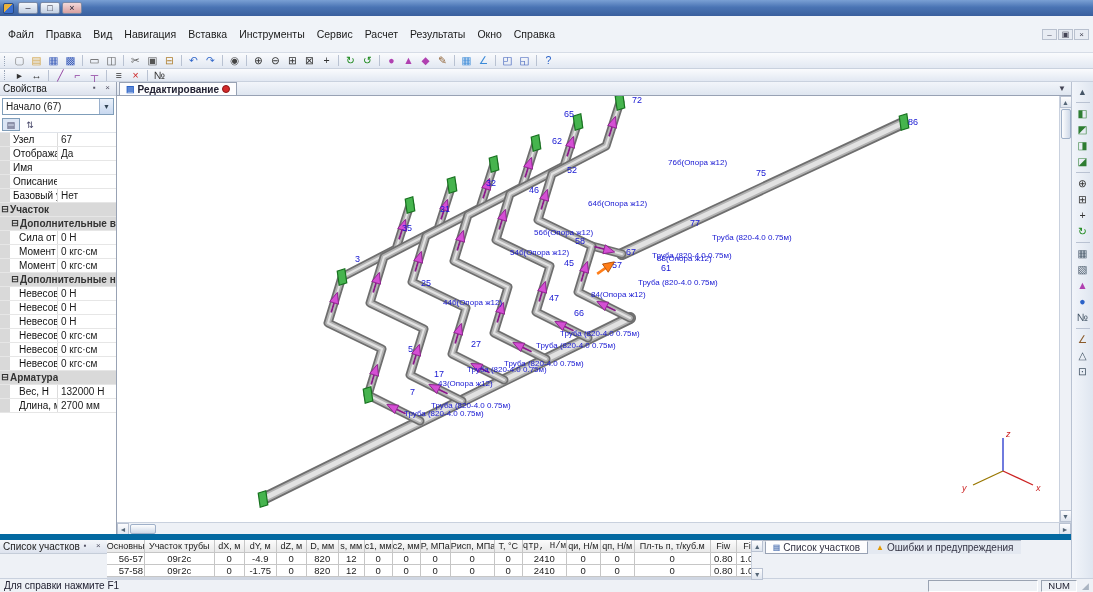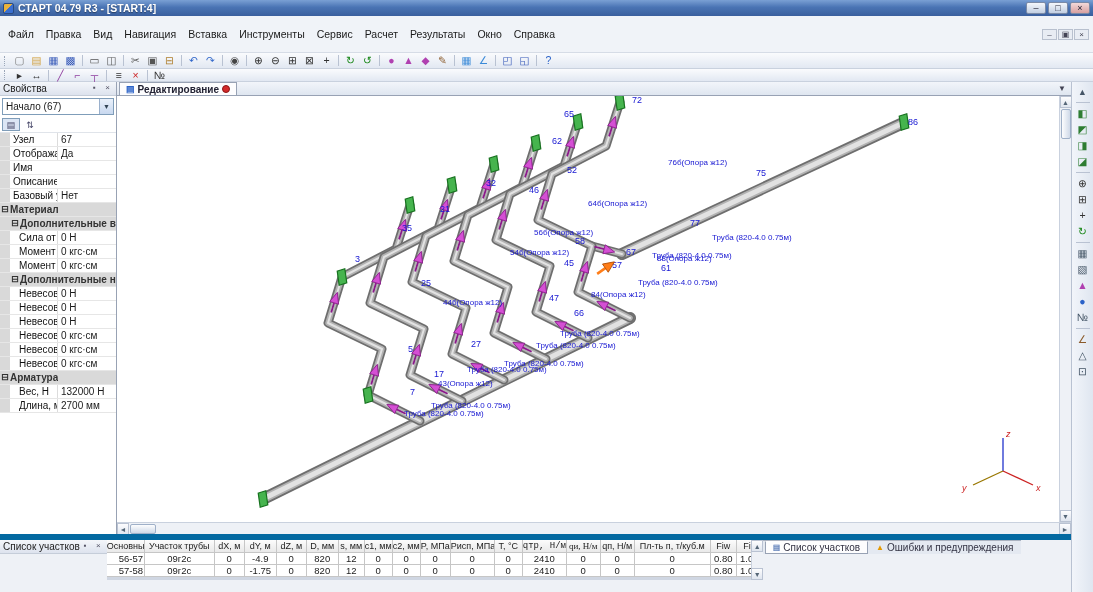--- a/index.html
+++ b/index.html
@@ -88,21 +88,20 @@
 .scell.empty{width:110px}
 .sgrip{width:12px;text-align:right;color:#aab4c2;font-size:9px}
 </style>
 </head>
 <body>
 
 <div class="app">
 
   <div class="titlebar">
     <span class="appicon"></span>
-    <span class="title">СТАРТ 04.79 R3 - [START:4]</span>
     <span class="wbtns">
       <span class="wbtn">–</span>
       <span class="wbtn">□</span>
       <span class="wbtn close">×</span>
     </span>
   </div>
 
   <div class="menubar" id="menubar">
     <span class="menu-item">Файл</span>
       <span class="menu-item">Правка</span>
@@ -214,21 +213,21 @@
               <div class="prow">
                 <div class="plabel">Описание</div>
                 <div class="pvalue"></div>
               </div>
               <div class="prow">
                 <div class="plabel">Базовый узел с</div>
                 <div class="pvalue">Нет</div>
               </div>
               <div class="prow grp">
                 <span class="expbox">⊟</span>
-                <span class="grplabel">Материал</span>
+                <span class="grplabel">Участок</span>
               </div>
               <div class="prow sub">
                 <span class="expbox">⊟</span>
                 <span class="grplabel">Дополнительные весо</span>
               </div>
               <div class="prow indent2">
                 <div class="plabel">Сила от в</div>
                 <div class="pvalue">0 Н</div>
               </div>
               <div class="prow indent2">
@@ -555,21 +554,21 @@
               <div class="tcell" style="width: 32px;">dY, м</div>
               <div class="tcell" style="width: 30px;">dZ, м</div>
               <div class="tcell" style="width: 32px;">D, мм</div>
               <div class="tcell" style="width: 26px;">s, мм</div>
               <div class="tcell" style="width: 28px;">c1, мм</div>
               <div class="tcell" style="width: 28px;">c2, мм</div>
               <div class="tcell" style="width: 30px;">P, МПа</div>
               <div class="tcell" style="width: 44px;">Рисп, МПа</div>
               <div class="tcell" style="width: 28px;">T, °C</div>
               <div class="tcell" style="width: 44px; font-family: Liberation Mono, monospace;">qтр, Н/м</div>
-              <div class="tcell" style="width: 34px; font-family: Liberation Serif, serif;">qи, Н/м</div>
+              <div class="tcell" style="width: 34px;">qи, Н/м</div>
               <div class="tcell" style="width: 34px;">qп, Н/м</div>
               <div class="tcell" style="width: 76px;">Пл-ть п, т/куб.м</div>
               <div class="tcell" style="width: 26px;">Fiw</div>
               <div class="tcell" style="width: 26px; text-align: center;">Fiy</div>
             </div>
           <div id="tbl-body">
               <div class="trow">
                 <div class="tcell tc0" style="width: 38px;">56-57</div>
                 <div class="tcell" style="width: 70px;">09г2с</div>
                 <div class="tcell" style="width: 30px;">0</div>
@@ -646,14 +645,21 @@
         <span class="tbtn" style="color: rgb(176, 64, 176);">▲</span>
         <span class="tbtn" style="color: rgb(42, 98, 200);">●</span>
         <span class="tbtn" style="color: rgb(68, 85, 102);">№</span>
         <span class="tbsep"></span>
         <span class="tbtn" style="color: rgb(138, 90, 42);">∠</span>
         <span class="tbtn" style="color: rgb(68, 85, 102);">△</span>
         <span class="tbtn" style="color: rgb(68, 85, 102);">⊡</span>
       </div>
   </div>
 
+  <div class="statusbar">
+    <span>Для справки нажмите F1</span>
+    <span class="spacer"></span>
+    <span class="scell empty"></span>
+    <span class="scell">NUM</span>
+    <span class="sgrip">◢</span>
+  </div>
 
 </div>
 
 </body></html>

